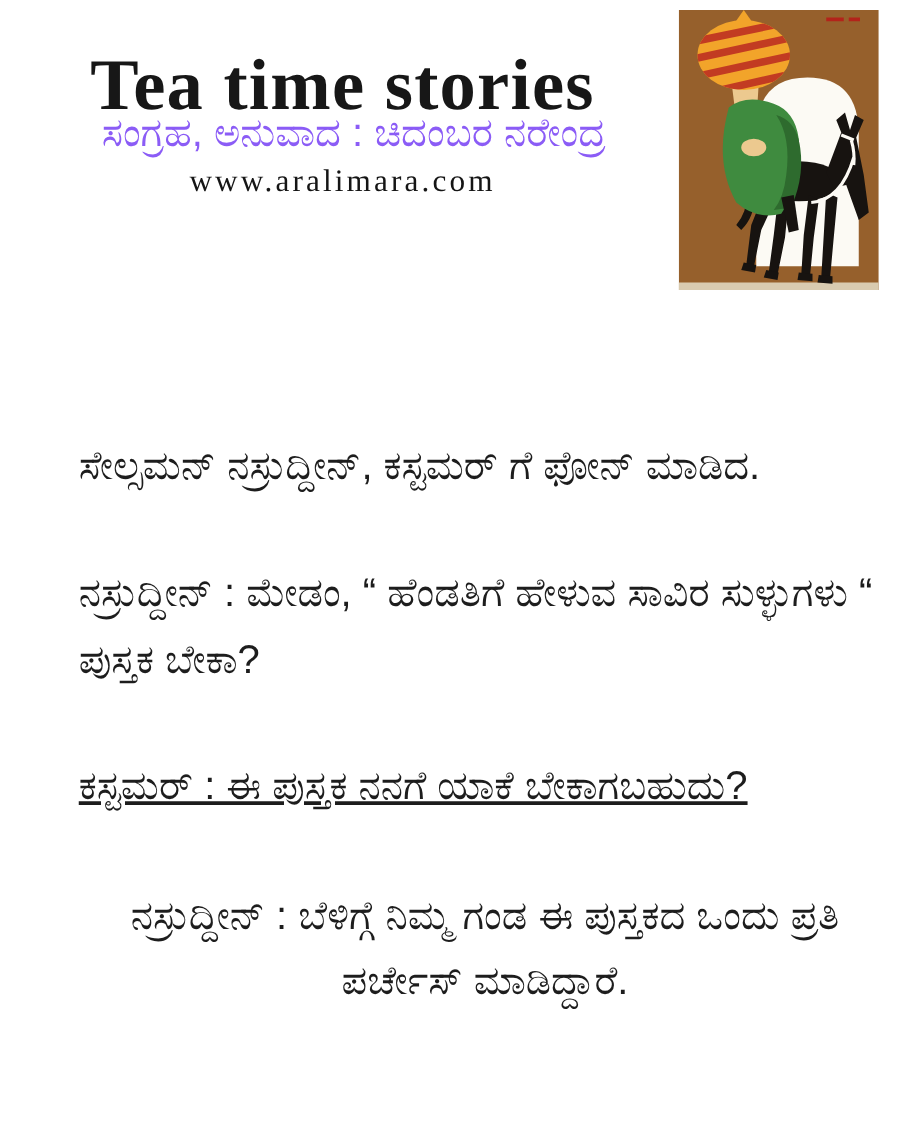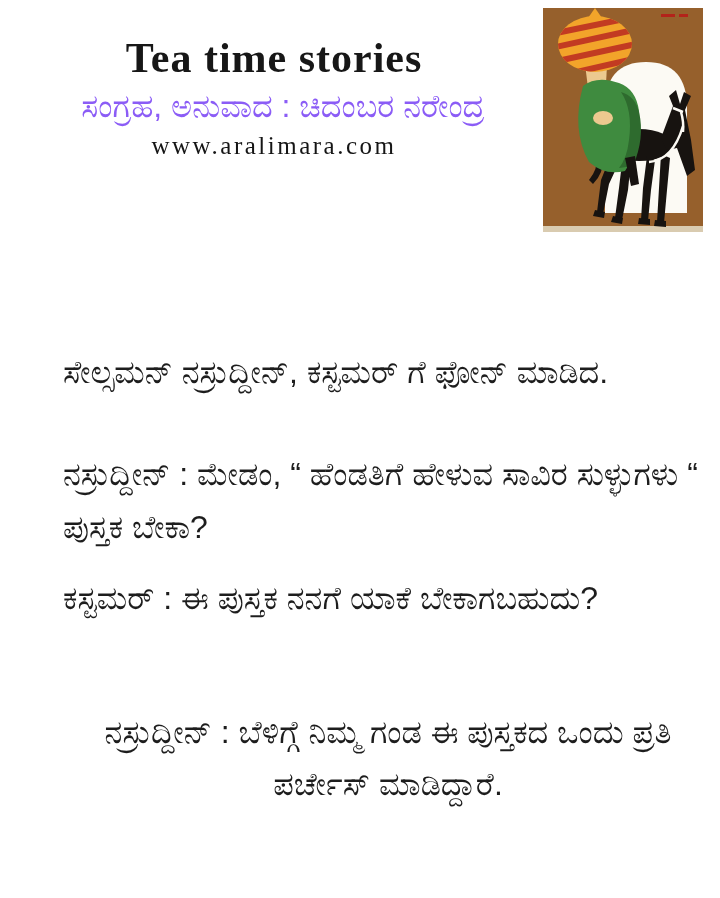--- a/index.html
+++ b/index.html
@@ -11,21 +11,21 @@
     position:relative;
     overflow:hidden;
   }
   .page{position:absolute;inset:0;}
 
   
   .hdr-title{
     position:absolute;top:34px;left:0;width:548px;
     text-align:center;
     font-family:"Liberation Serif","DejaVu Serif",serif;
-    font-size:42px;font-weight:600;letter-spacing:1px;
+    font-size:58px;font-weight:600;letter-spacing:1px;
     color:#171717;
   }
   .hdr-sub{
     position:absolute;top:88px;left:0;width:566px;
     text-align:center;
     font-size:32px;font-weight:400;
     color:#8b5cf6;
     font-family:"Liberation Sans","DejaVu Sans",sans-serif;
   }
   .hdr-url{
@@ -44,21 +44,21 @@
 
   
   .para{
     position:absolute;left:63px;
     font-size:32px;line-height:53px;
     color:#1d1d1d;
     font-family:"Liberation Sans","DejaVu Sans",sans-serif;
   }
   .p1{top:314px;width:620px;}
   .p2{top:416px;width:660px;}
-  .p3{top:540px;width:620px;}
+  .p3{top:570px;width:620px;text-decoration:underline;}
   .p4{top:674px;width:650px;line-height:52px;text-align:center;}
 </style>
 </head>
 <body>
 
 <div class="page">
 
   <div class="hdr-title">Tea time stories</div>
   <div class="hdr-sub">ಸಂಗ್ರಹ, ಅನುವಾದ : ಚಿದಂಬರ ನರೇಂದ್ರ</div>
   <div class="hdr-url">www.aralimara.com</div>

